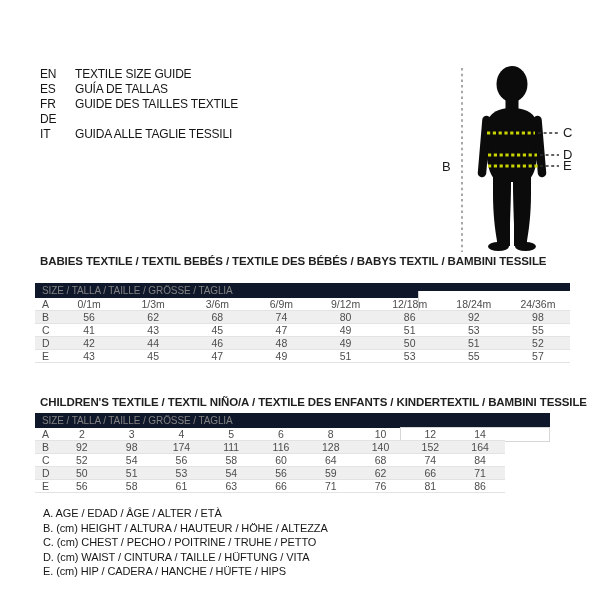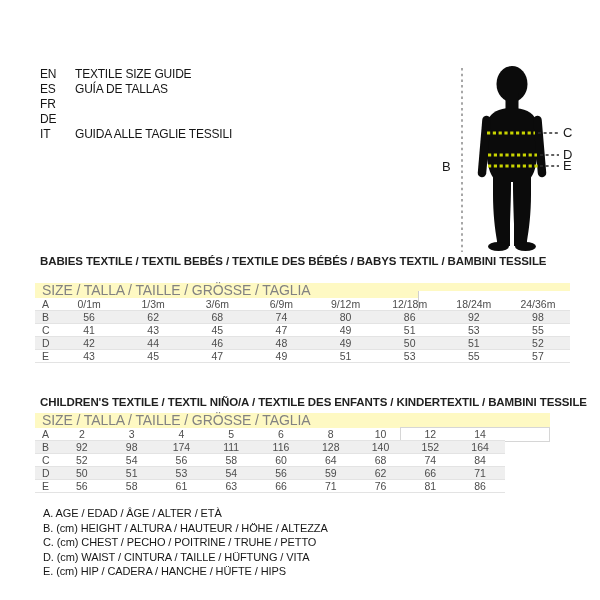--- a/index.html
+++ b/index.html
@@ -8,22 +8,22 @@
     font-family:"Liberation Sans",sans-serif;color:#1c1c1c;overflow:hidden;margin-top:36px;
   }
   
   .lang-list{position:absolute;left:40px;top:31px;}
   .lang-row{display:flex;height:15px;line-height:15px;font-size:12px;letter-spacing:-0.2px;color:#161616;}
   .lang-code{width:35px;}
   
   .figure-svg{position:absolute;left:437px;top:13px;}
   
   .tbl-title{position:absolute;font-size:11.5px;font-weight:bold;letter-spacing:-0.1px;color:#1f1f1f;white-space:nowrap;}
-  .tbl-bar{position:absolute;height:15px;line-height:15px;background:#fef9c3;color:#828282;
-           font-size:14px;padding-left:7px;box-sizing:border-box;z-index:1;letter-spacing:-0.1px;}
+  .tbl-bar{position:absolute;height:15px;line-height:15px;background:#0f172a;color:#828282;
+           font-size:10px;padding-left:7px;box-sizing:border-box;z-index:1;letter-spacing:-0.1px;}
   .artifact-box{position:absolute;background:#ffffff;z-index:2;}
   .box-babies{border-left:1px solid #cfcfcf;}
   .box-children{border:1px solid #d6d6d6;box-sizing:border-box;}
   .tbl-rows{position:absolute;z-index:3;}
   .trow{display:grid;height:13px;line-height:12px;font-size:10.5px;color:#4d4d4d;
         border-bottom:1px solid #e3e3e3;box-sizing:border-box;align-items:center;}
   .trow.striped{background:#efefef;}
   .rows-babies .trow{grid-template-columns:22px repeat(8,1fr);}
   .rows-children .trow{grid-template-columns:22px repeat(9,1fr);}
   .tcell{text-align:center;}
@@ -40,20 +40,21 @@
     <div class="lang-row">
       <span class="lang-code">EN</span>
       <span class="lang-text">TEXTILE SIZE GUIDE</span>
     </div>
     <div class="lang-row">
       <span class="lang-code">ES</span>
       <span class="lang-text">GUÍA DE TALLAS</span>
     </div>
     <div class="lang-row">
       <span class="lang-code">FR</span>
+      <span class="lang-text">GUIDE DES TAILLES TEXTILE</span>
     </div>
     <div class="lang-row">
       <span class="lang-code">DE</span>
     </div>
     <div class="lang-row">
       <span class="lang-code">IT</span>
       <span class="lang-text">GUIDA ALLE TAGLIE TESSILI</span>
     </div>
   </div>
 

